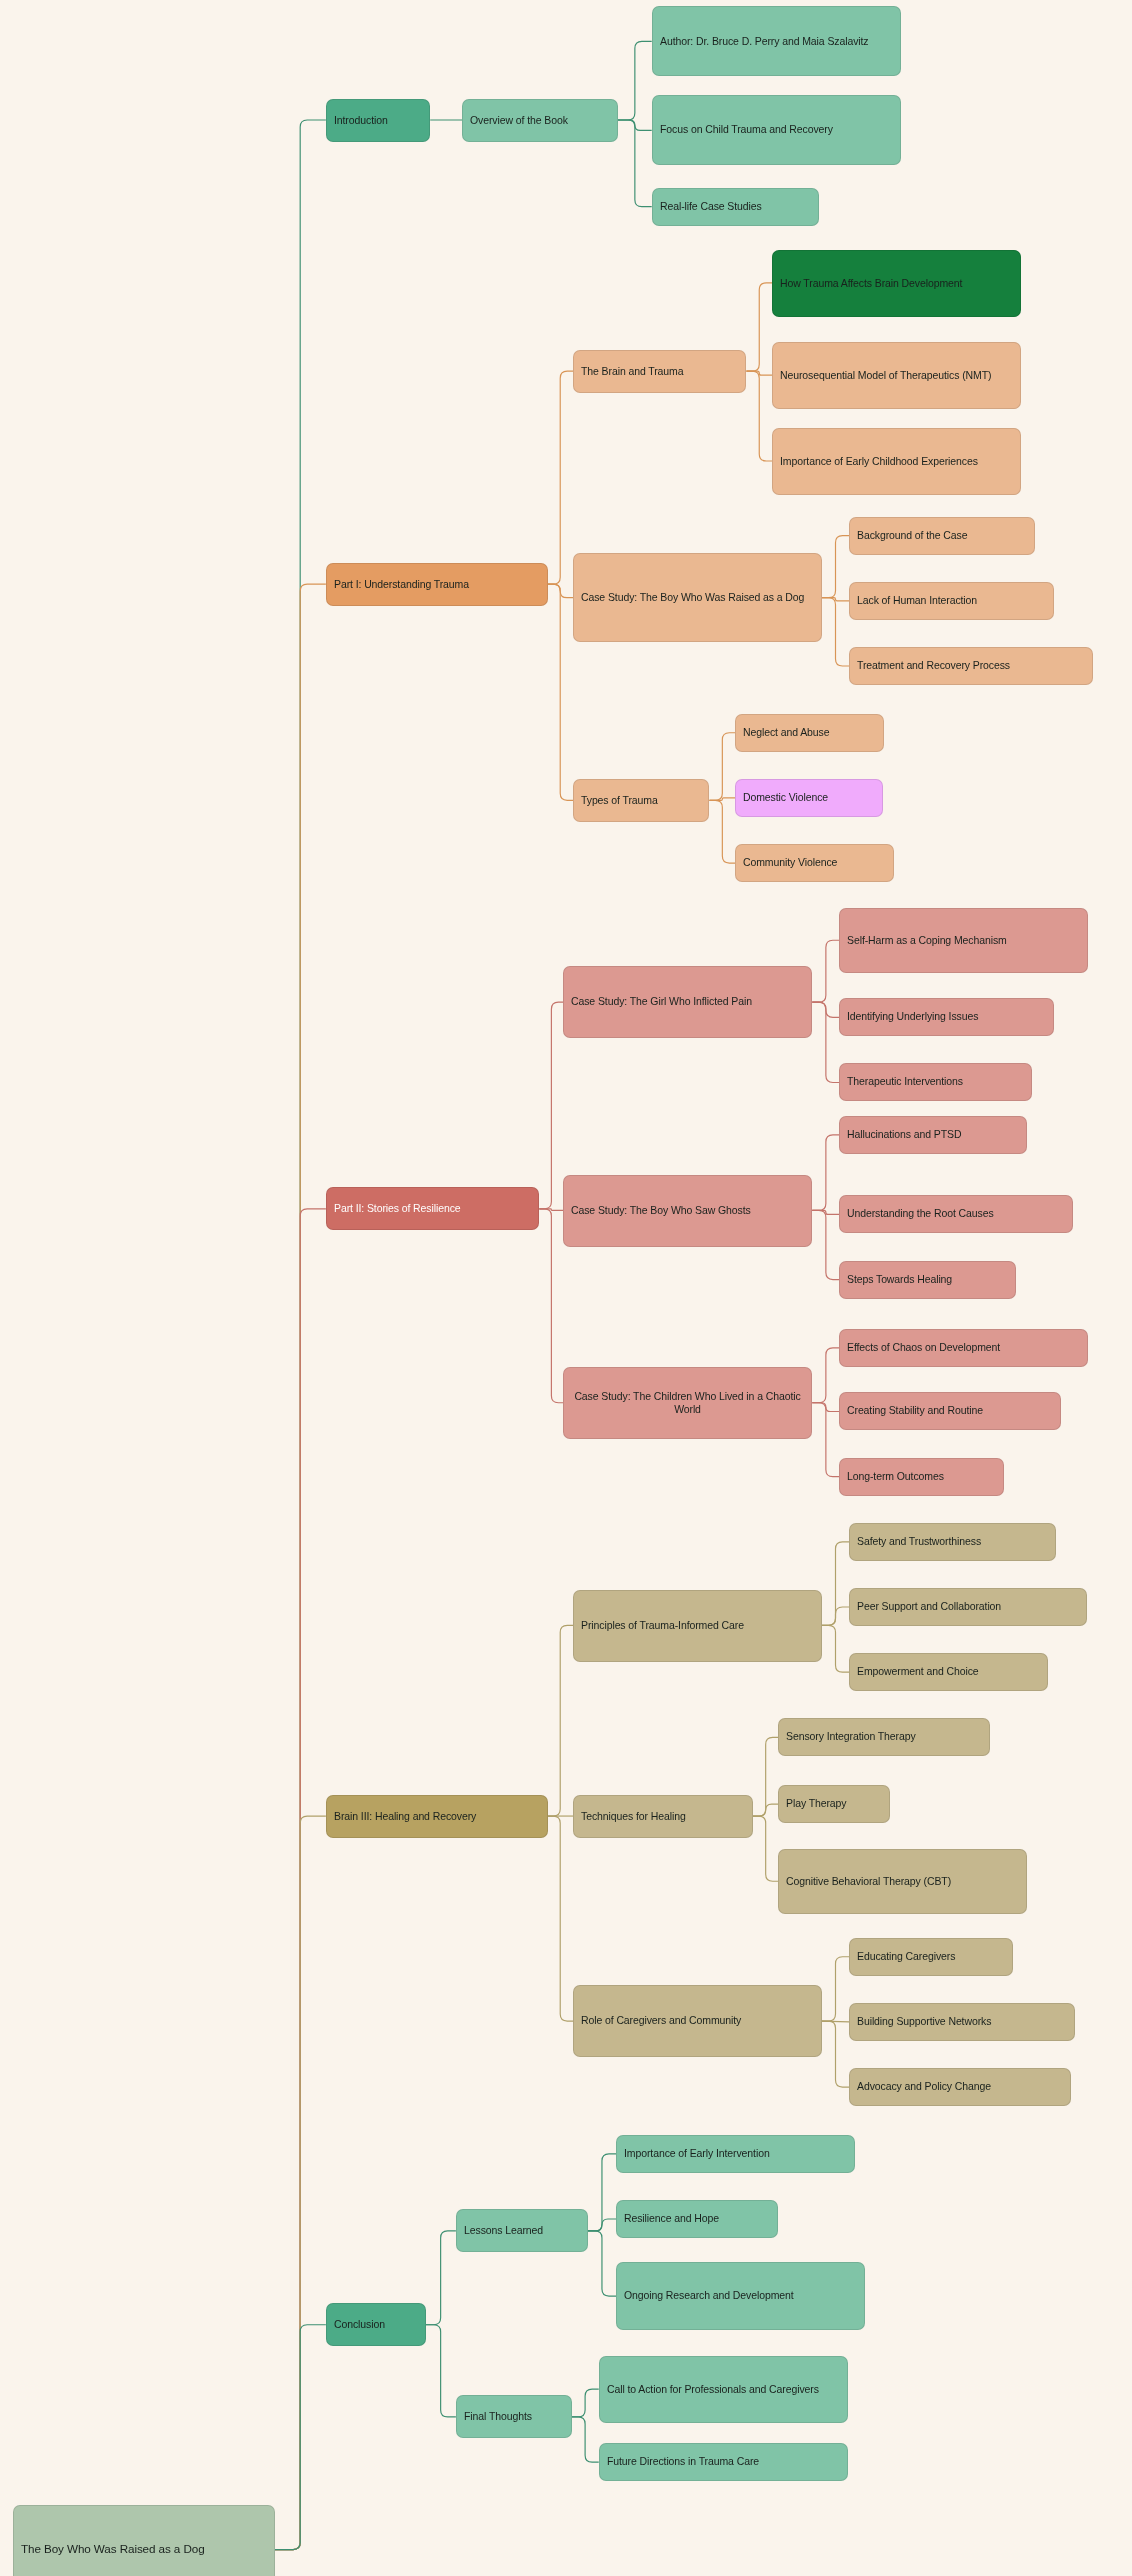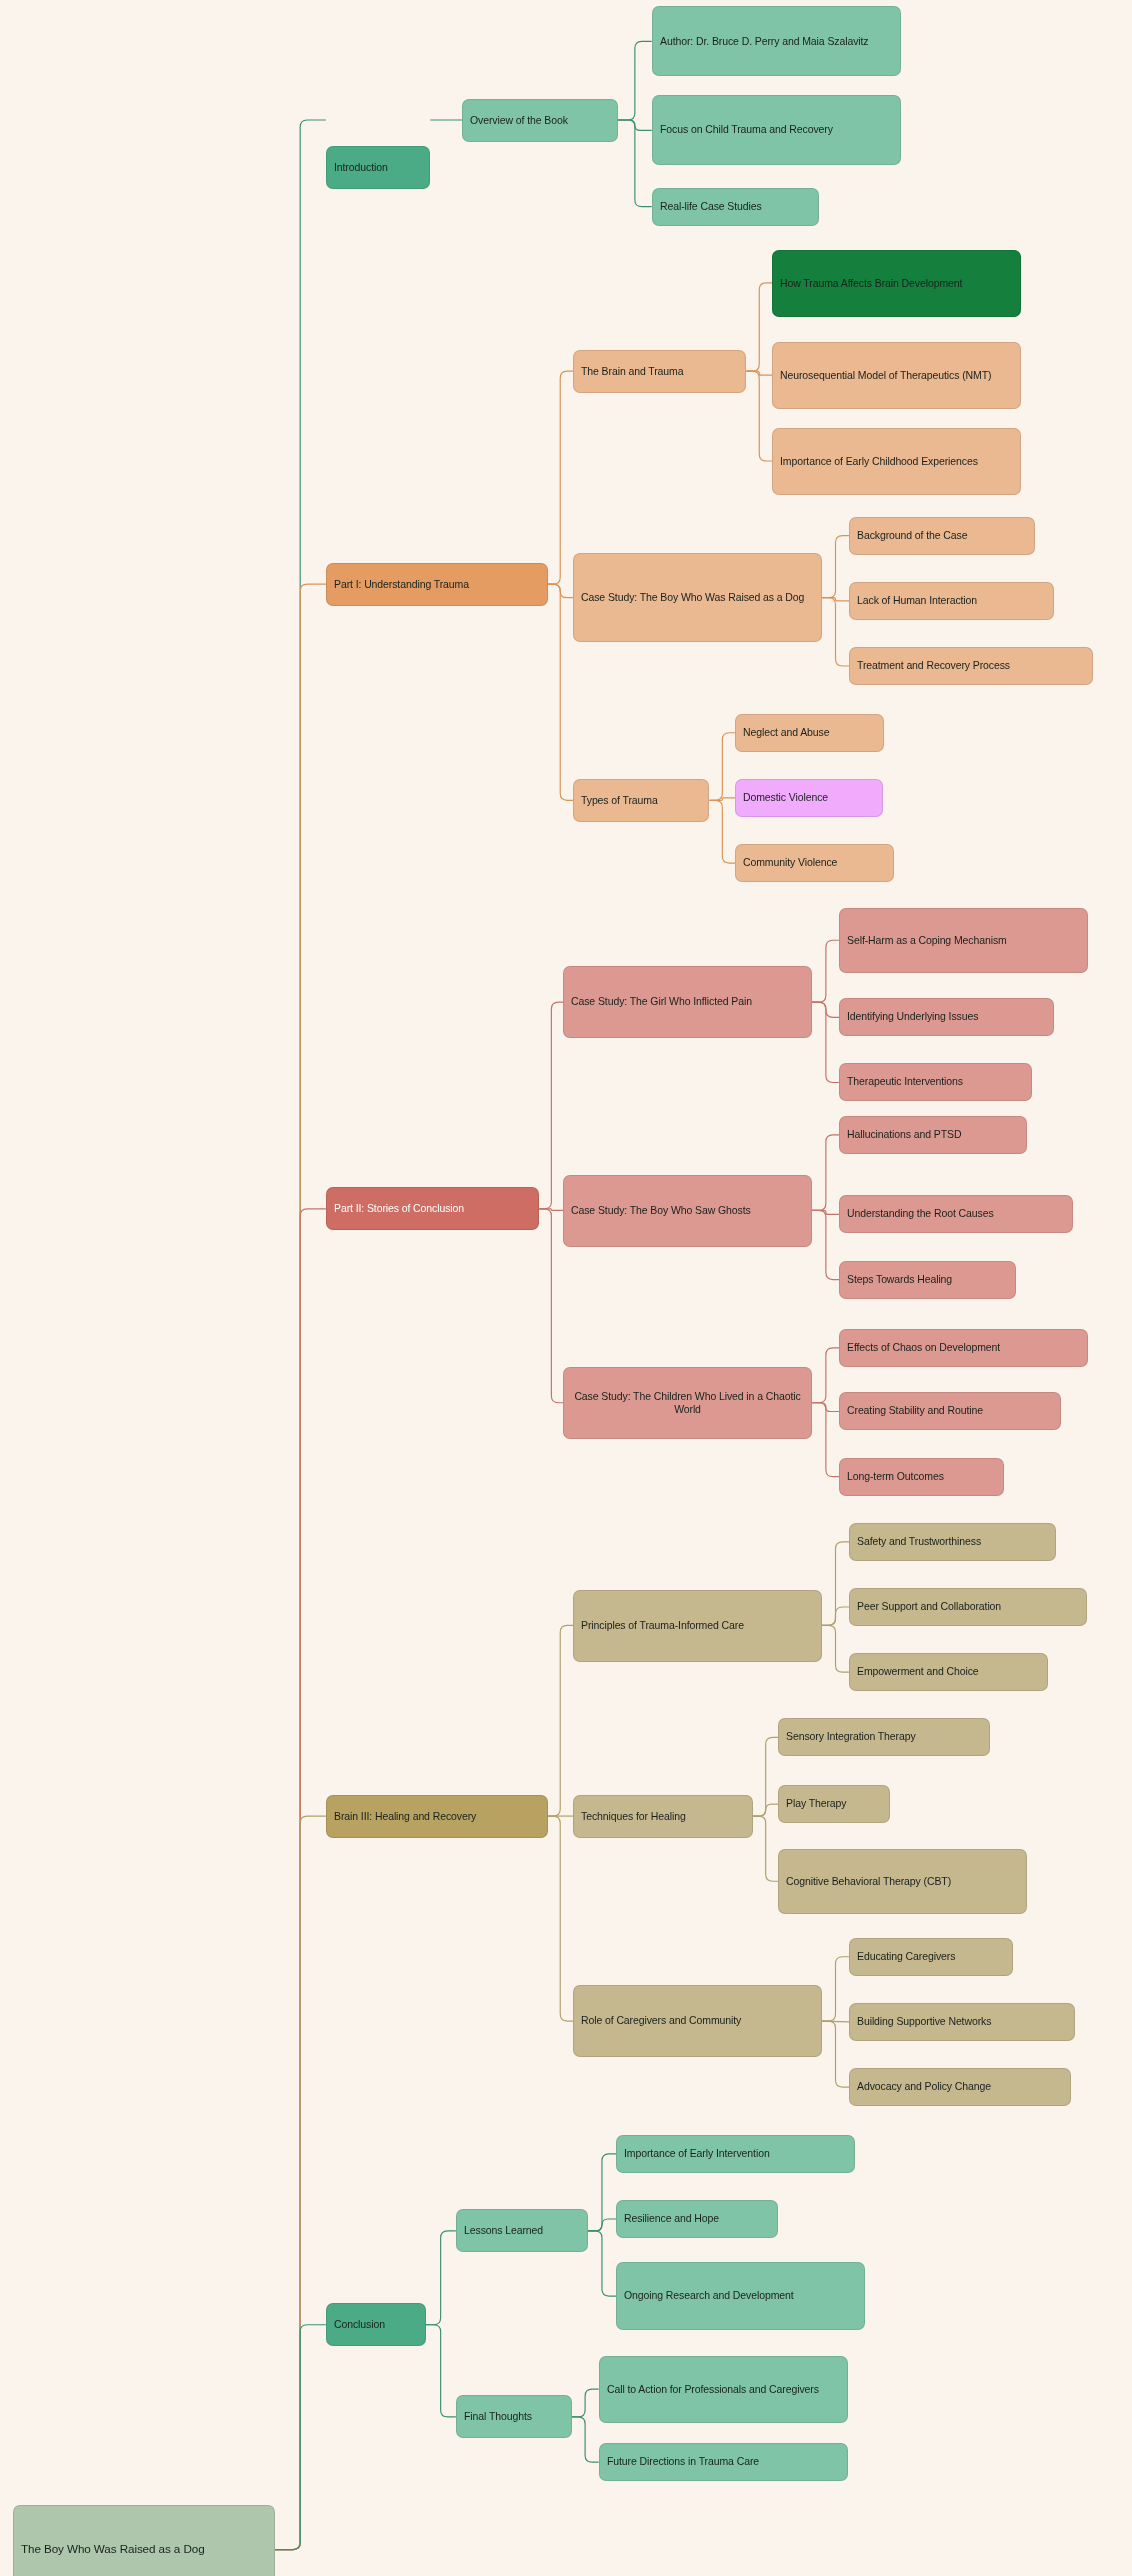--- a/index.html
+++ b/index.html
@@ -103,21 +103,21 @@
       <path d="M 753.96 2863.14 L 764.8500000000001 2863.14 Q 772.5 2863.14 772.5 2855.49 L 772.5 2855.49 Q 772.5 2847.84 780.1499999999999 2847.84 L 791.04 2847.84" fill="none" stroke="#3d8f71" stroke-width="1.5"></path>
       <path d="M 753.96 2863.14 L 763.5 2863.14 Q 772.5 2863.14 772.5 2872.14 L 772.5 2937.78 Q 772.5 2946.78 781.5 2946.78 L 791.04 2946.78" fill="none" stroke="#3d8f71" stroke-width="1.5"></path>
       <path d="M 545.9 2983.5 L 556.47 2983.5 Q 565.47 2983.5 565.47 2992.5 L 565.47 3092.82 Q 565.47 3101.82 574.47 3101.82 L 585.04 3101.82" fill="none" stroke="#3d8f71" stroke-width="1.5"></path>
       <path d="M 733.3599999999999 3101.82 L 741.8699999999999 3101.82 Q 750.8699999999999 3101.82 750.8699999999999 3092.82 L 750.8699999999999 3075.1200000000003 Q 750.8699999999999 3066.1200000000003 759.8699999999999 3066.1200000000003 L 768.38 3066.1200000000003" fill="none" stroke="#3d8f71" stroke-width="1.5"></path>
       <path d="M 733.3599999999999 3101.82 L 741.8699999999999 3101.82 Q 750.8699999999999 3101.82 750.8699999999999 3110.82 L 750.8699999999999 3150.96 Q 750.8699999999999 3159.96 759.8699999999999 3159.96 L 768.38 3159.96" fill="none" stroke="#3d8f71" stroke-width="1.5"></path>
     </svg>
   <div id="nodes">
       <div class="node root" style="left: 13px; top: 2505px; width: 262px; height: 89px; background: rgb(174, 198, 172); font-size: 11.7px;">
         <span>The Boy Who Was Raised as a Dog</span>
       </div>
-      <div class="node lvl1" style="left: 326px; top: 99px; width: 104px; height: 43px; background: rgb(76, 171, 135); font-size: 10.5px; margin-top: 47px;">
+      <div class="node lvl1" style="left: 326px; top: 99px; width: 104px; height: 43px; background: rgb(76, 171, 135); font-size: 10.5px;">
         <span>Introduction</span>
       </div>
       <div class="node" style="left: 462px; top: 99px; width: 156px; height: 43px; background: rgb(128, 196, 167);">
         <span>Overview of the Book</span>
       </div>
       <div class="node" style="left: 652px; top: 6.4px; width: 249px; height: 70px; background: rgb(128, 196, 167);">
         <span>Author: Dr. Bruce D. Perry and Maia Szalavitz</span>
       </div>
       <div class="node" style="left: 652px; top: 95px; width: 249px; height: 70px; background: rgb(128, 196, 167);">
         <span>Focus on Child Trauma and Recovery</span>
@@ -158,21 +158,21 @@
       <div class="node" style="left: 735px; top: 714px; width: 149px; height: 38px; background: rgb(234, 184, 145);">
         <span>Neglect and Abuse</span>
       </div>
       <div class="node" style="left: 735px; top: 779px; width: 148px; height: 38px; background: #f0abfc;">
         <span>Domestic Violence</span>
       </div>
       <div class="node" style="left: 735px; top: 844px; width: 159px; height: 38px; background: rgb(234, 184, 145);">
         <span>Community Violence</span>
       </div>
       <div class="node lvl1 white-text" style="left: 326px; top: 1187px; width: 213px; height: 43px; background: rgb(205, 109, 100); font-size: 10.5px;">
-        <span>Part II: Stories of Conclusion</span>
+        <span>Part II: Stories of Resilience</span>
       </div>
       <div class="node" style="left: 563px; top: 966px; width: 249px; height: 72px; background: rgb(220, 153, 145);">
         <span>Case Study: The Girl Who Inflicted Pain</span>
       </div>
       <div class="node" style="left: 839px; top: 908px; width: 249px; height: 65px; background: rgb(220, 153, 145);">
         <span>Self-Harm as a Coping Mechanism</span>
       </div>
       <div class="node" style="left: 839px; top: 998px; width: 215px; height: 38px; background: rgb(220, 153, 145);">
         <span>Identifying Underlying Issues</span>
       </div>

